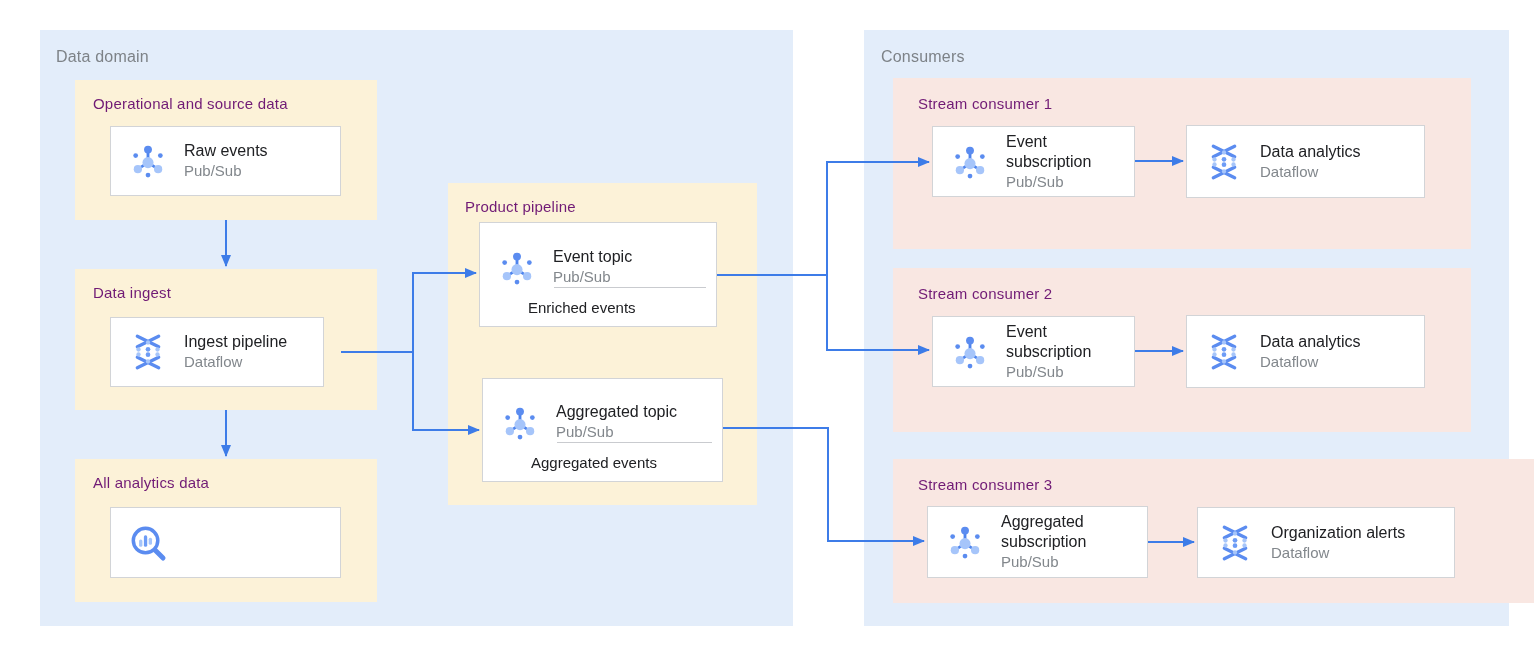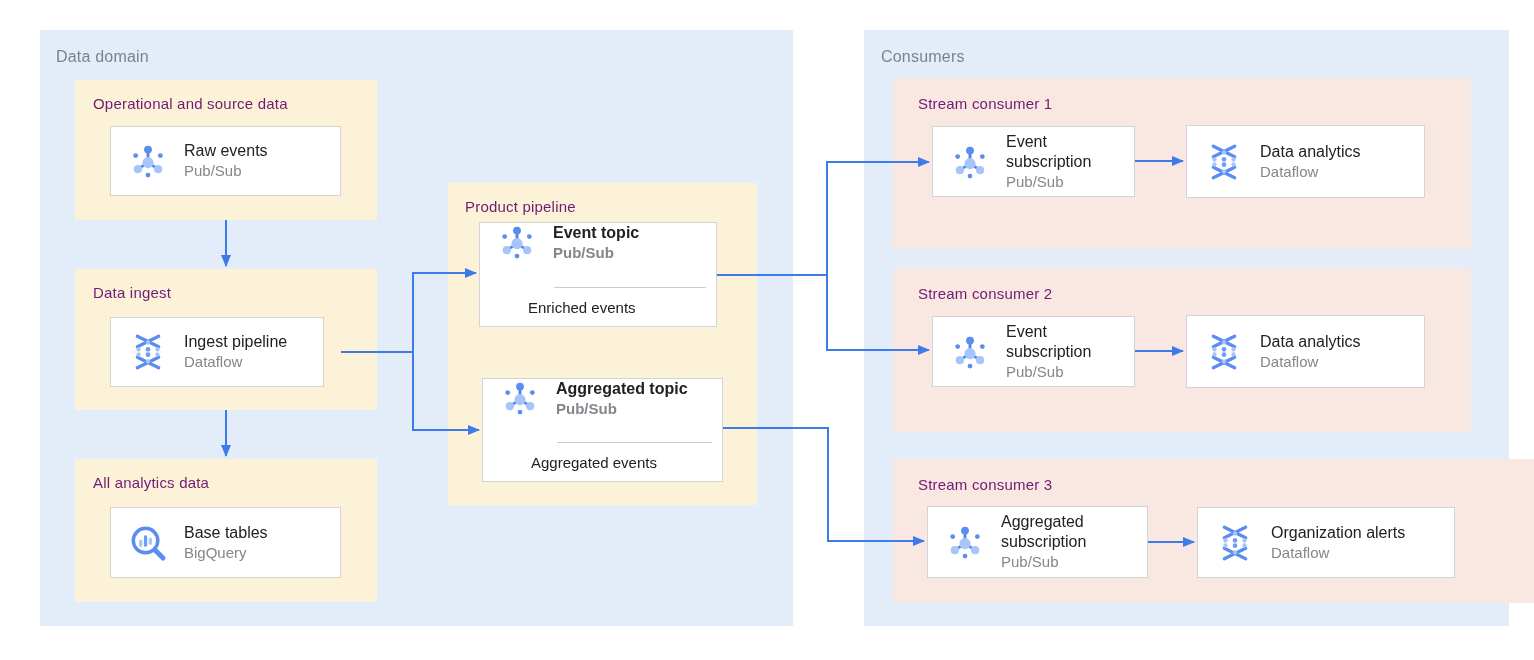--- a/index.html
+++ b/index.html
@@ -11,21 +11,21 @@
   .zone-label{position:absolute;font-size:16px;color:#7d8287;letter-spacing:.2px;}
   .group{position:absolute;}
   .group.yellow{background:#fcf2d8;}
   .group.pink{background:#f9e7e2;}
   .group-label{position:absolute;font-size:15px;color:#701a75;letter-spacing:.2px;}
   .card{
     position:absolute;background:#ffffff;border:1px solid #d2d4d7;
     display:flex;align-items:center;box-sizing:border-box;
   }
   .card.column{flex-direction:column;align-items:stretch;}
-  .main-row{display:flex;align-items:flex-start;flex:1;font-weight:bold;}
+  .main-row{display:flex;align-items:flex-end;flex:1;}
   .icon-col{width:73px;display:flex;align-items:center;justify-content:center;flex:0 0 73px;}
   .labels{flex:1;display:flex;flex-direction:column;justify-content:center;padding-right:6px;}
   .card-title{font-size:16px;color:#202124;line-height:20px;}
   .card-sub{font-size:15px;color:#82878c;line-height:20px;}
   .divider{height:1px;background:#c9cbcf;margin:0 10px 0 74px;}
   .footer-label{height:38px;display:flex;align-items:center;padding-left:48px;font-size:15px;color:#202124;}
   .overlay{position:absolute;left:0;top:0;z-index:10;pointer-events:none;}
   .icon{display:block;}
 </style>
 </head>
@@ -71,24 +71,20 @@
 
   <div class="group yellow" style="left:75px;top:459px;width:302px;height:143px;">
     <div class="group-label" style="left:18px;top:15px;">All analytics data</div>
   </div>
   <div class="card" style="left:110px;top:507px;width:231px;height:71px;">
     <span class="icon-col">
       <svg class="icon" width="42" height="42" viewBox="0 0 24 24">
           <use href="#sym-bigquery"></use>
         </svg>
     </span>
-    <div class="labels">
-      <div class="card-title">Base tables</div>
-      <div class="card-sub">BigQuery</div>
-    </div>
   </div>
 
   <div class="group yellow" style="left:448px;top:183px;width:309px;height:322px;">
     <div class="group-label" style="left:17px;top:15px;">Product pipeline</div>
   </div>
 
   <div class="card column" style="left:479px;top:222px;width:238px;height:105px;">
     <div class="main-row">
       <span class="icon-col">
         <svg class="icon" width="38" height="38" viewBox="0 0 24 24">

